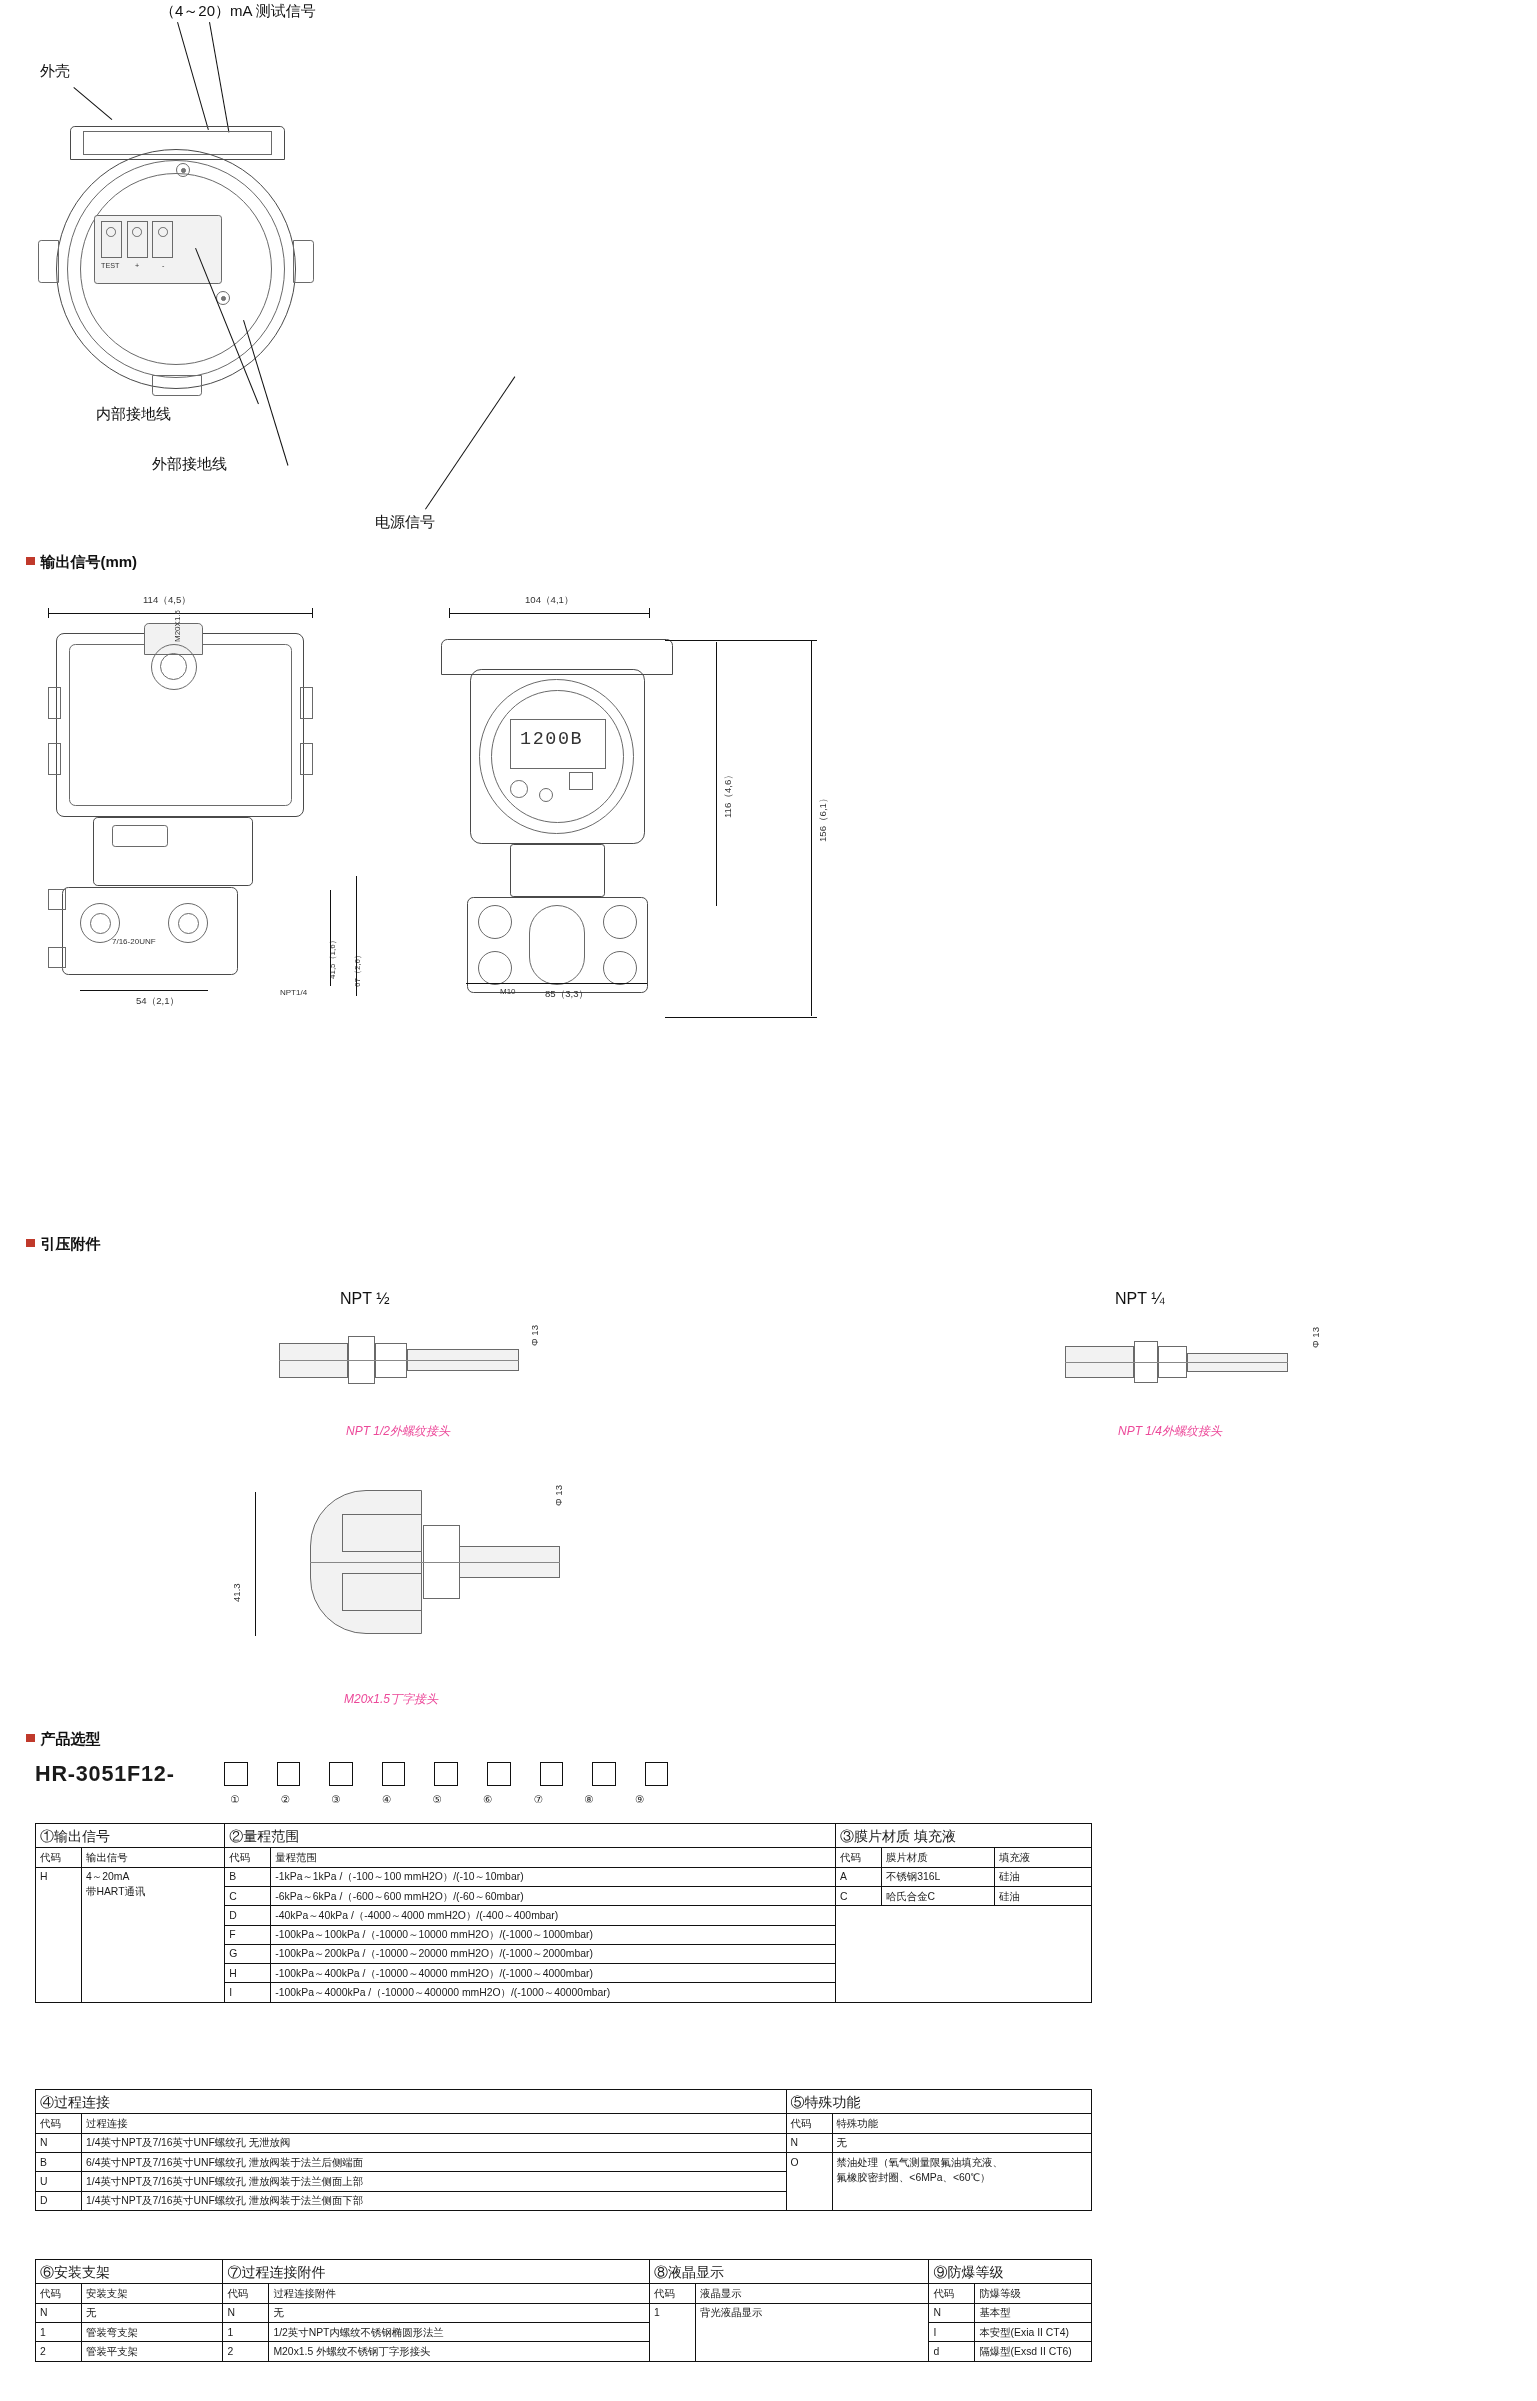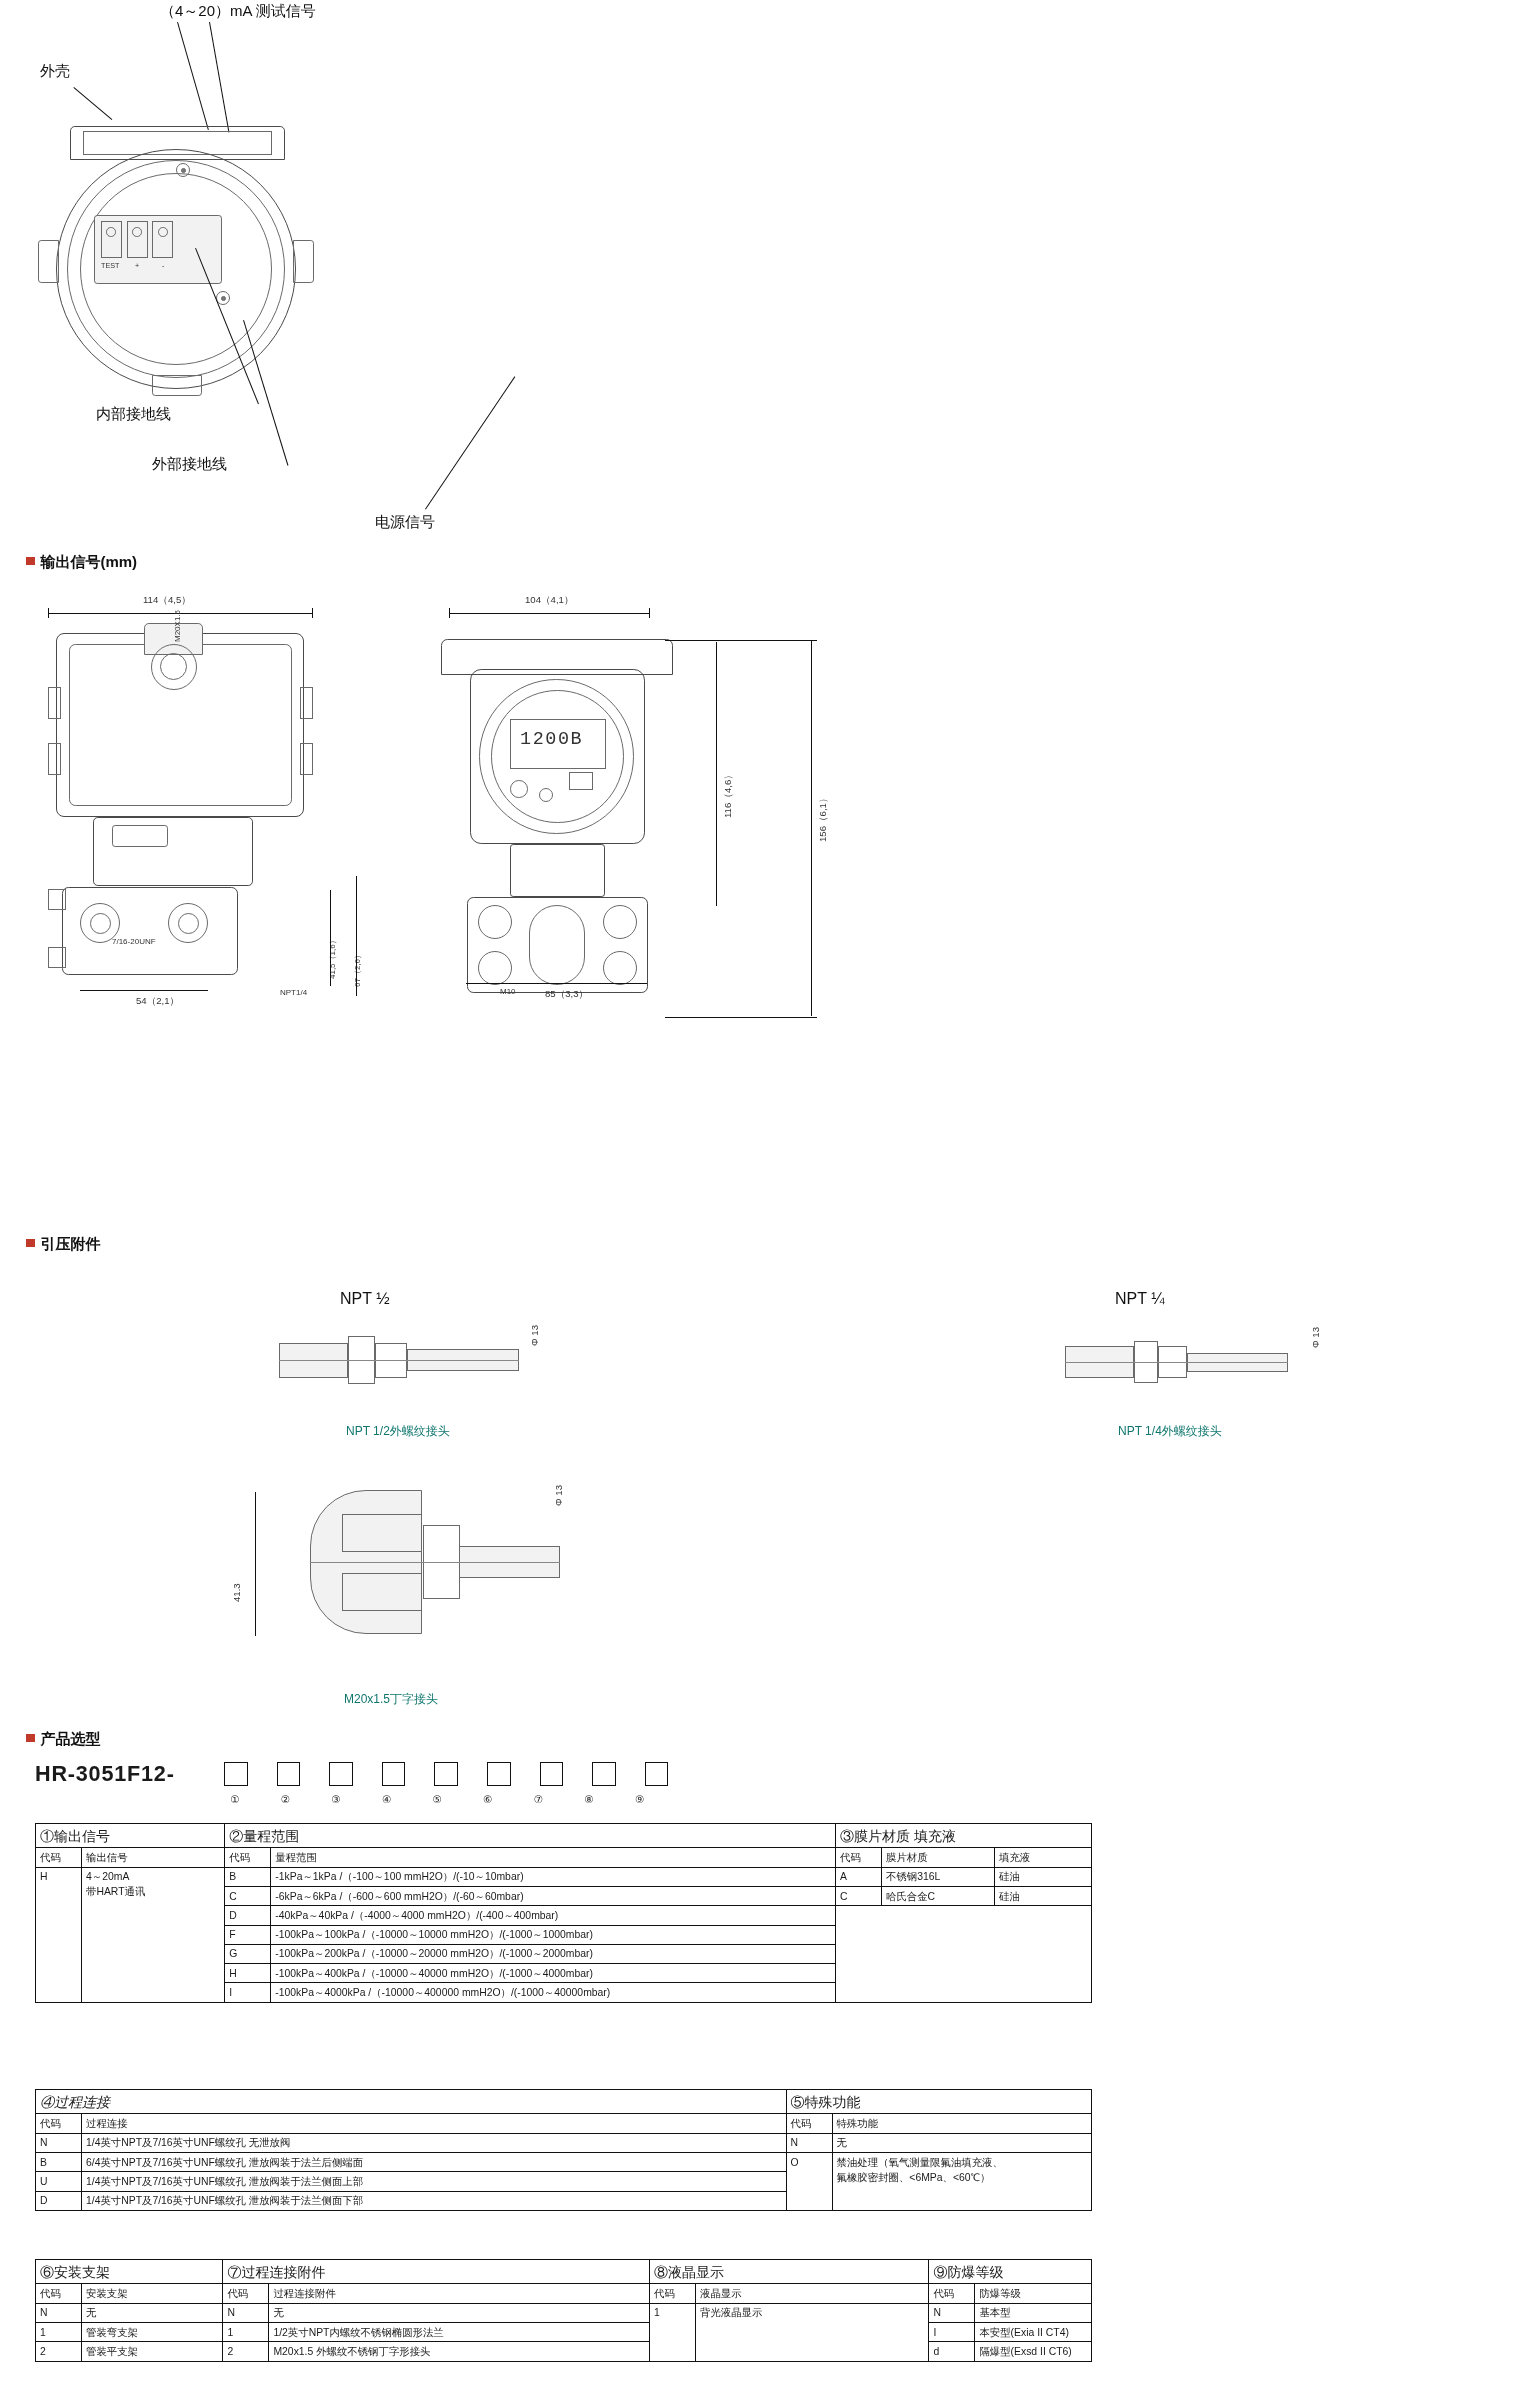--- a/index.html
+++ b/index.html
@@ -2,21 +2,21 @@
 <html style="font-size:13px"><head>
 <meta charset="utf-8">
 <style>
   html,body{margin:0;padding:0;background:#ffffff;}
   body{width:1538px;height:2401px;font-family:"Liberation Sans",sans-serif;color:#1a1a1a;position:relative;}
   .page{position:relative;width:1538px;height:2401px;}
 
   
   .abs{position:absolute;}
   .lbl{font-size:15px;color:#111;white-space:nowrap;}
-  .lbl-s{font-size:12px;color:#0f766e;white-space:nowrap;}
+  .lbl-s{font-size:12px;color:#ec4899;white-space:nowrap;font-style:italic;}
   .lbl-xs{font-size:9.6px;color:#333;white-space:nowrap;}
   .lbl-xxs{font-size:8px;color:#333;white-space:nowrap;}
   .sec-title{font-size:15px;font-weight:bold;color:#111;white-space:nowrap;}
   .sq{display:inline-block;width:8.8px;height:8.8px;background:#c0392b;margin-right:5.6px;vertical-align:1.6px;}
   .vline{background:#111;width:0.8px;}
   .hline{background:#111;height:0.8px;}
 
   
   .stroke{position:absolute;border:1.2px solid #4a4a4a;box-sizing:border-box;background:transparent;}
   .stroke-t{position:absolute;border:0.8px solid #6a6a6a;box-sizing:border-box;background:transparent;}
@@ -285,21 +285,21 @@
         <td class="nowrap">-100kPa～4000kPa /（-10000～400000 mmH2O）/(-1000～40000mbar)</td>
       </tr>
     </tbody>
       </table>
   </div>
 
   <div class="abs" style="left:35px;top:2089px;width:1057px;">
     <table class="sel">
       <tbody>
           <tr>
-        <td class="hdr" colspan="2" style="width:513px;font-style:italic;">④过程连接</td>
+        <td class="hdr" colspan="2" style="width:513px;">④过程连接</td>
         <td class="hdr" colspan="2">⑤特殊功能</td>
       </tr>
       <tr>
         <td class="codecol">代码</td>
         <td>过程连接</td>
         <td class="codecol">代码</td>
         <td>特殊功能</td>
       </tr>
       <tr>
         <td class="codecol">N</td>

